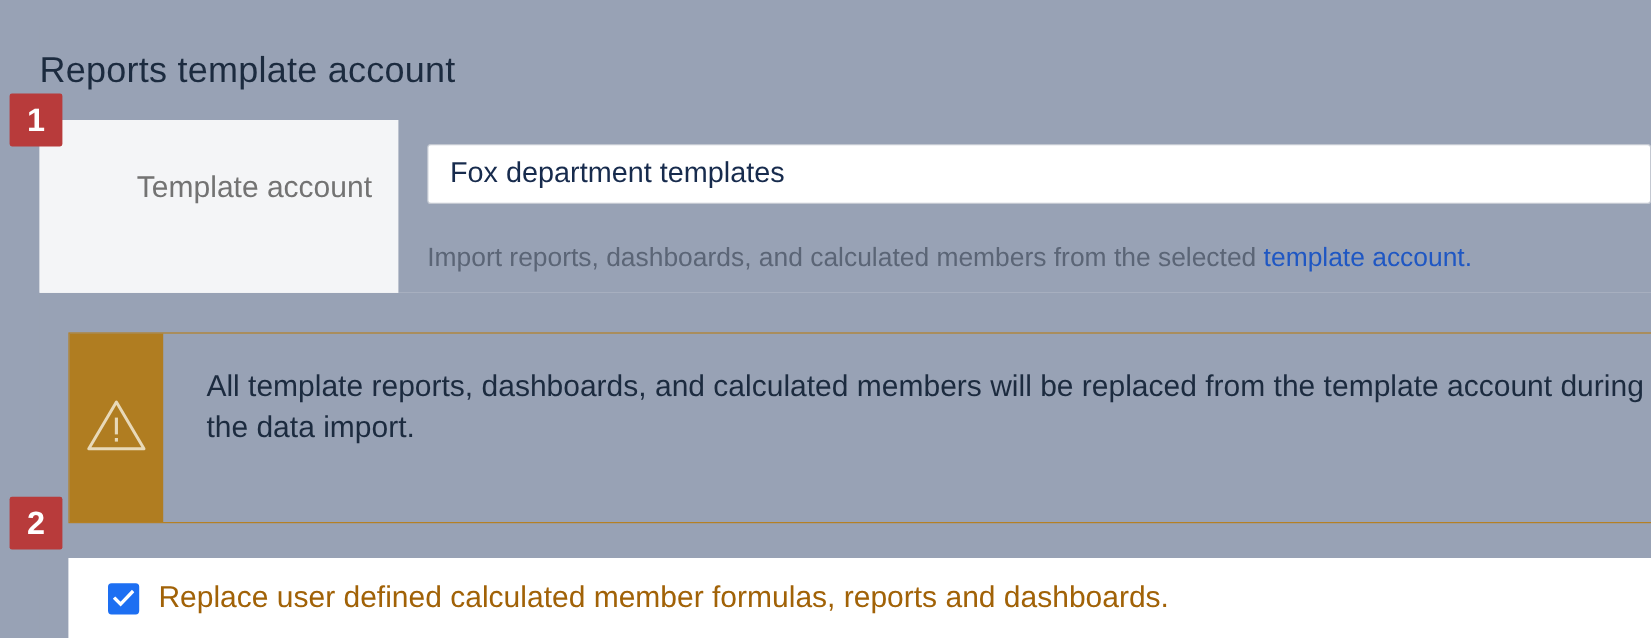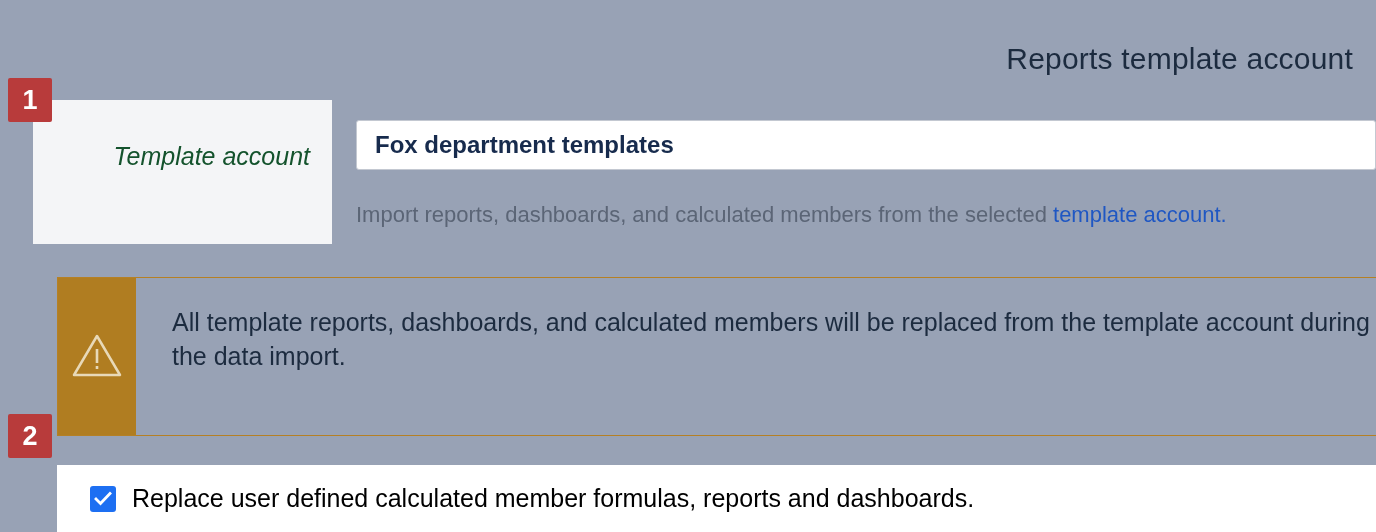--- a/index.html
+++ b/index.html
@@ -23,21 +23,21 @@
     width: 1343px;
     height: 510px;
     background: #98a2b5;
   }
 
   #panel-title {
     position: absolute;
     left: 0;
     top: 20px;
     width: 1320px;
-    text-align: right;
+    text-align: left;
     font-size: 30px;
     color: #1c2b3f;
     letter-spacing: .2px;
   }
 
   
   #form-row {
     position: absolute;
     left: 0;
     top: 78px;
@@ -52,43 +52,41 @@
     background: #f4f5f7;
     box-sizing: border-box;
     display: flex;
     align-items: flex-start;
     justify-content: flex-end;
     padding-top: 42px;
     padding-right: 22px;
   }
   #label-cell .lbl {
     font-size: 25px;
-    color: #14532d;
-    font-style: italic;
+    color: #737373;
   }
   #field-cell {
     flex: 1;
     background: #98a2b5;
     padding-top: 20px;
     padding-left: 24px;
     box-sizing: border-box;
   }
   #template-select {
     width: 1020px;
     height: 50px;
     background: #ffffff;
     border: 1px solid #c3c8d1;
     border-radius: 3px;
     box-sizing: border-box;
     display: flex;
     align-items: center;
     padding-left: 18px;
     font-size: 24px;
     color: #172b4d;
-    font-weight: bold;
   }
   #help-text {
     margin-top: 32px;
     font-size: 22px;
     color: #5b6576;
     white-space: nowrap;
   }
   #help-text a {
     color: #1f57c3;
     text-decoration: none;
@@ -140,21 +138,21 @@
     height: 26px;
     background: #1d6ff2;
     border-radius: 3px;
     position: relative;
     flex: none;
   }
   #checkbox-box svg { position: absolute; left: 4px; top: 5px; }
   #checkbox-label {
     margin-left: 16px;
     font-size: 25px;
-    color: #000000;
+    color: #a16207;
   }
 
   
   .step-marker {
     position: absolute;
     width: 44px;
     height: 44px;
     background: #b83b3b;
     color: #ffffff;
     font-size: 27px;

